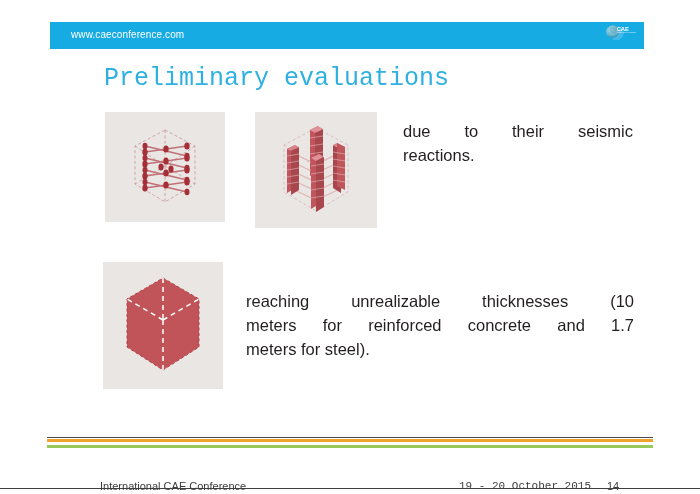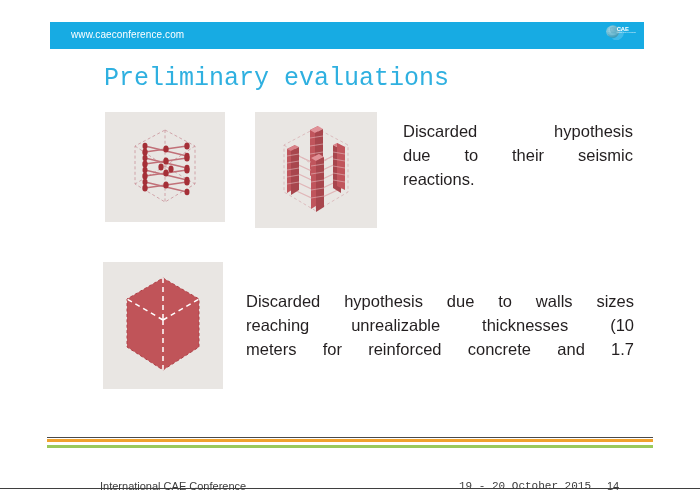--- a/index.html
+++ b/index.html
@@ -314,29 +314,28 @@
       <g stroke="#ffffff" stroke-width="1.5" fill="none" stroke-dasharray="5,4">
         <path d="M60,16 L60,58"></path>
         <path d="M60,58 L24,37"></path>
         <path d="M60,58 L96,37"></path>
         <path d="M60,58 L60,108"></path>
       </g>
     </svg>
   </div>
 
   <div class="body-text" id="text-seismic">
-    <span class="just-line">Discarded hypothesis</span>
     <span class="just-line">due to their seismic</span>
     <span class="last-line">reactions.</span>
   </div>
 
   <div class="body-text" id="text-walls">
-    <span class="just-line">Discarded hypothesis due to walls sizes</span>
     <span class="just-line">reaching unrealizable thicknesses (10</span>
     <span class="just-line">meters for reinforced concrete and 1.7</span>
+    <span class="last-line">meters for steel).</span>
   </div>
 
   <div id="footer-rule-dark"></div>
   <div id="footer-rule-orange"></div>
   <div id="footer-rule-green"></div>
 
   <div class="footer-text" id="footer-conf">International CAE Conference</div>
   <div class="footer-text" id="footer-date">19 - 20 October 2015</div>
   <div class="footer-text" id="footer-page">14</div>
 

